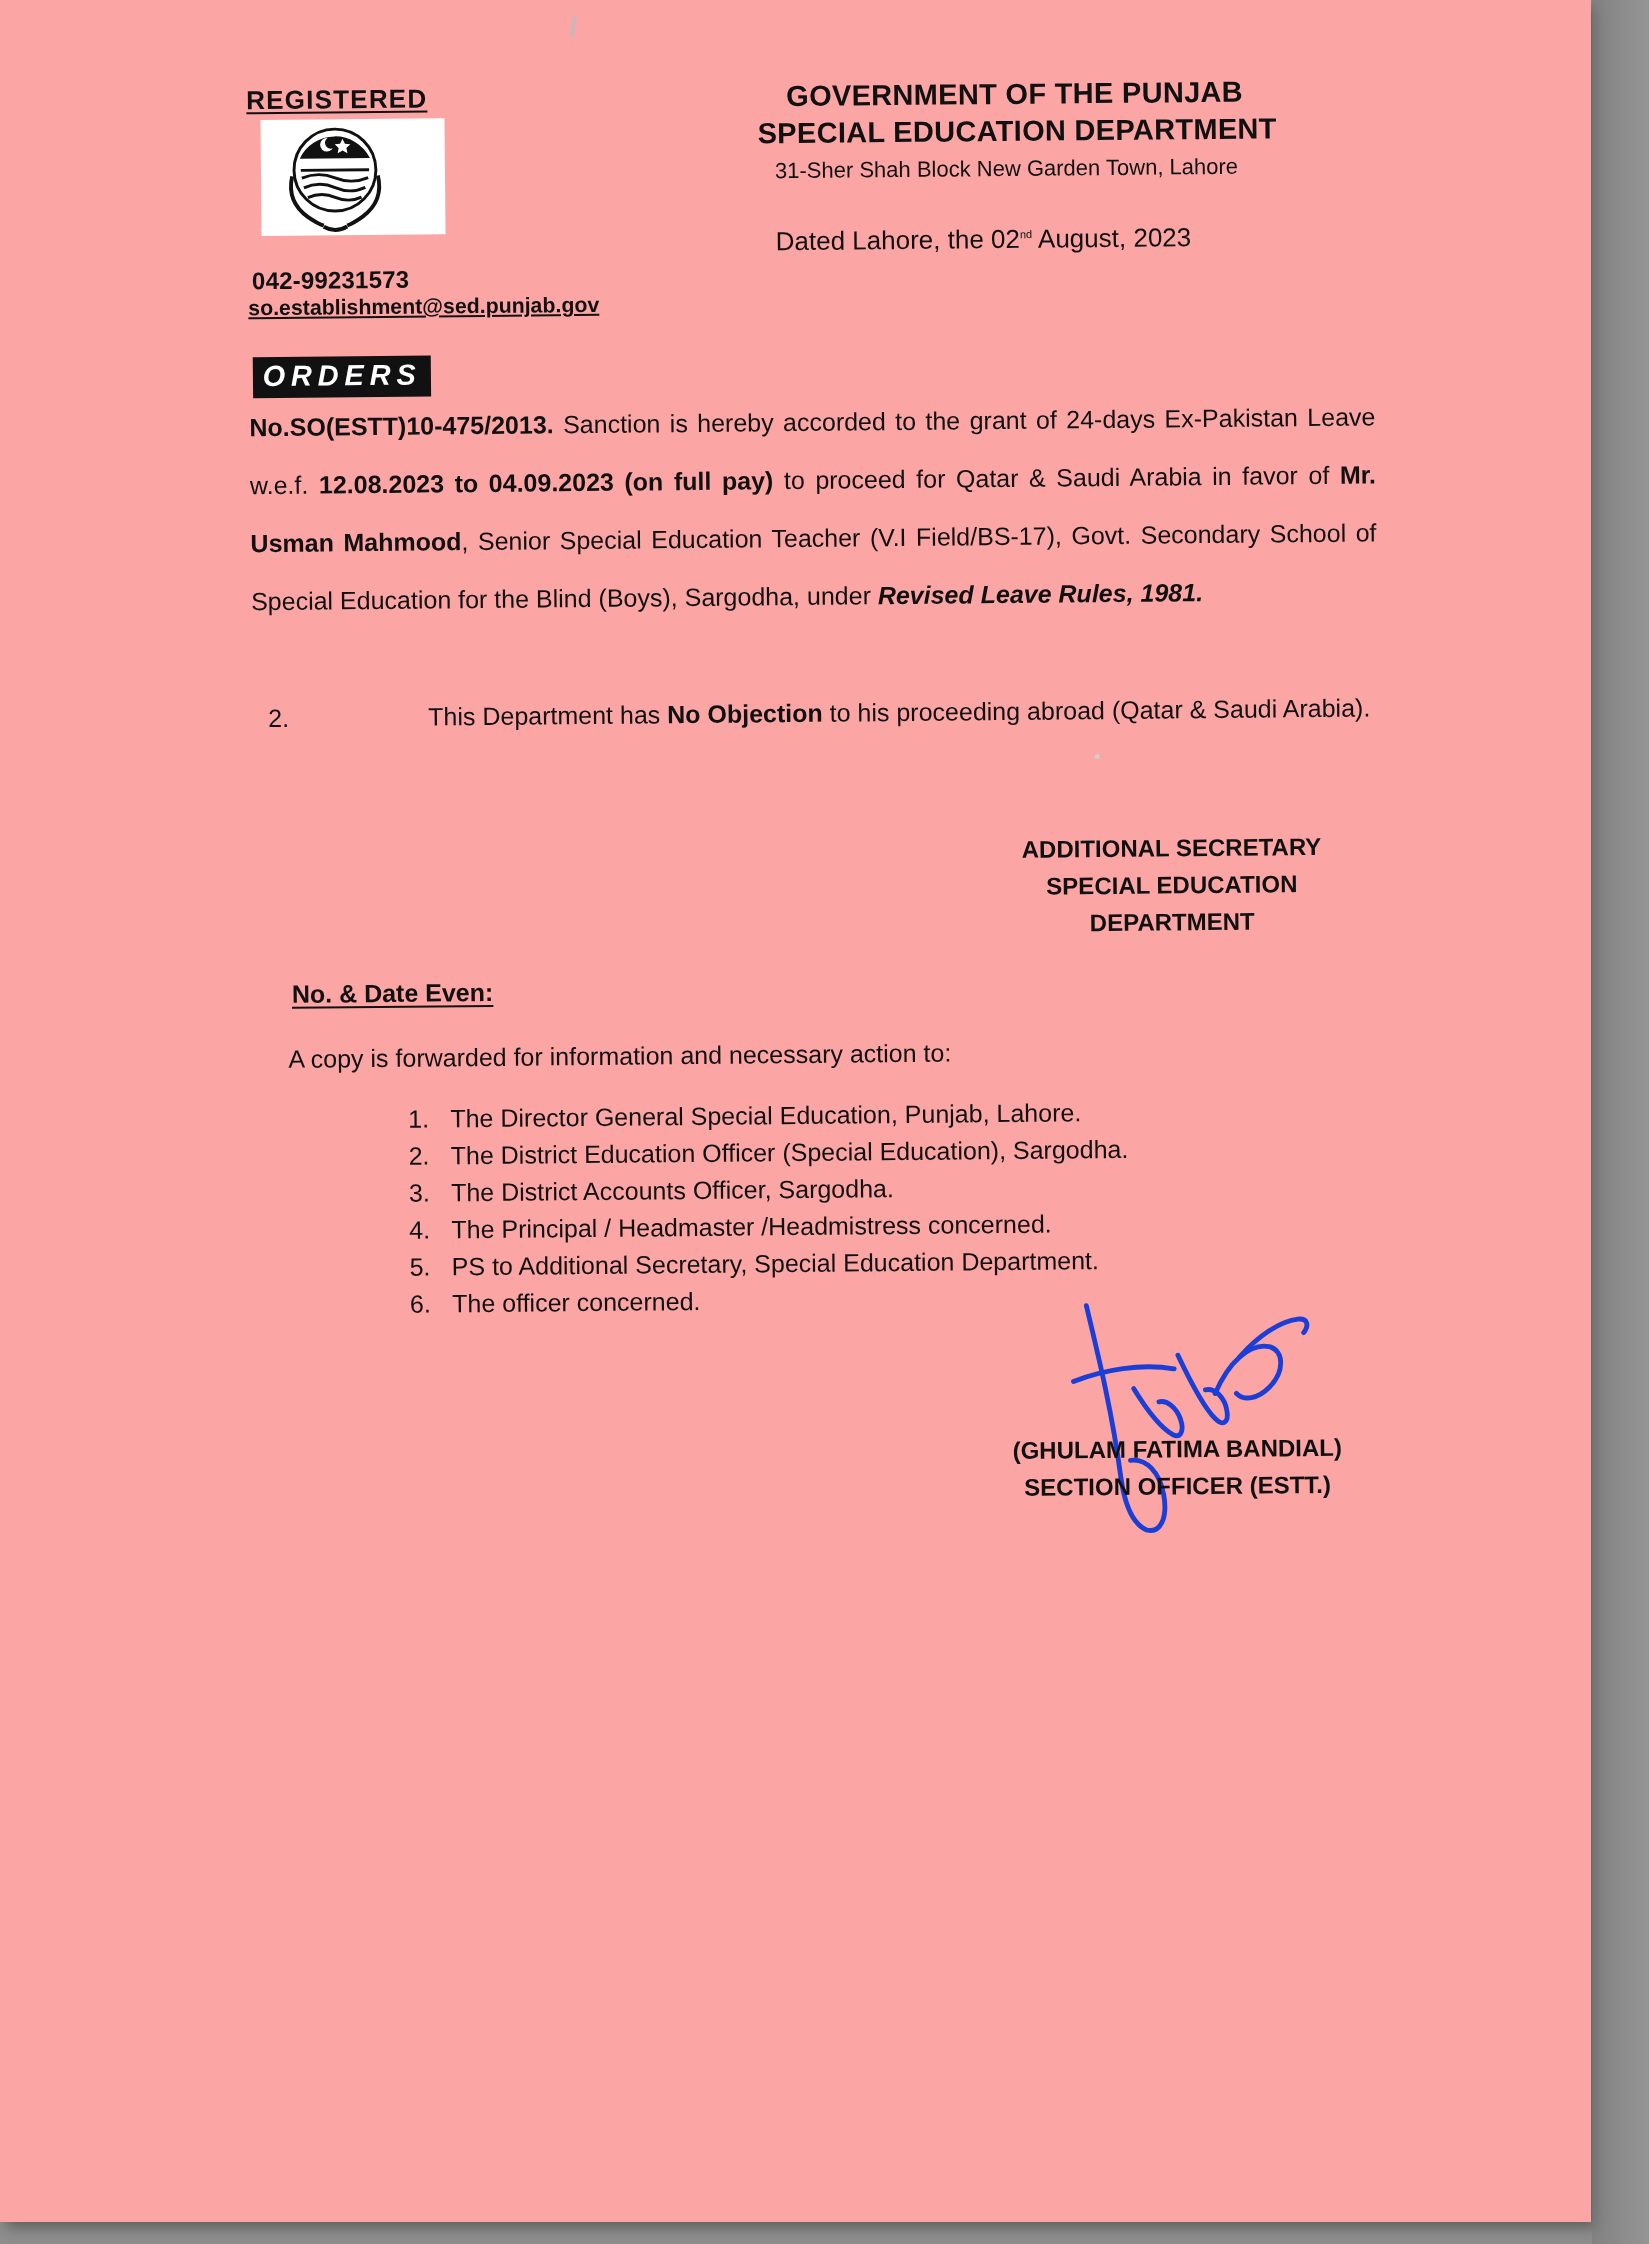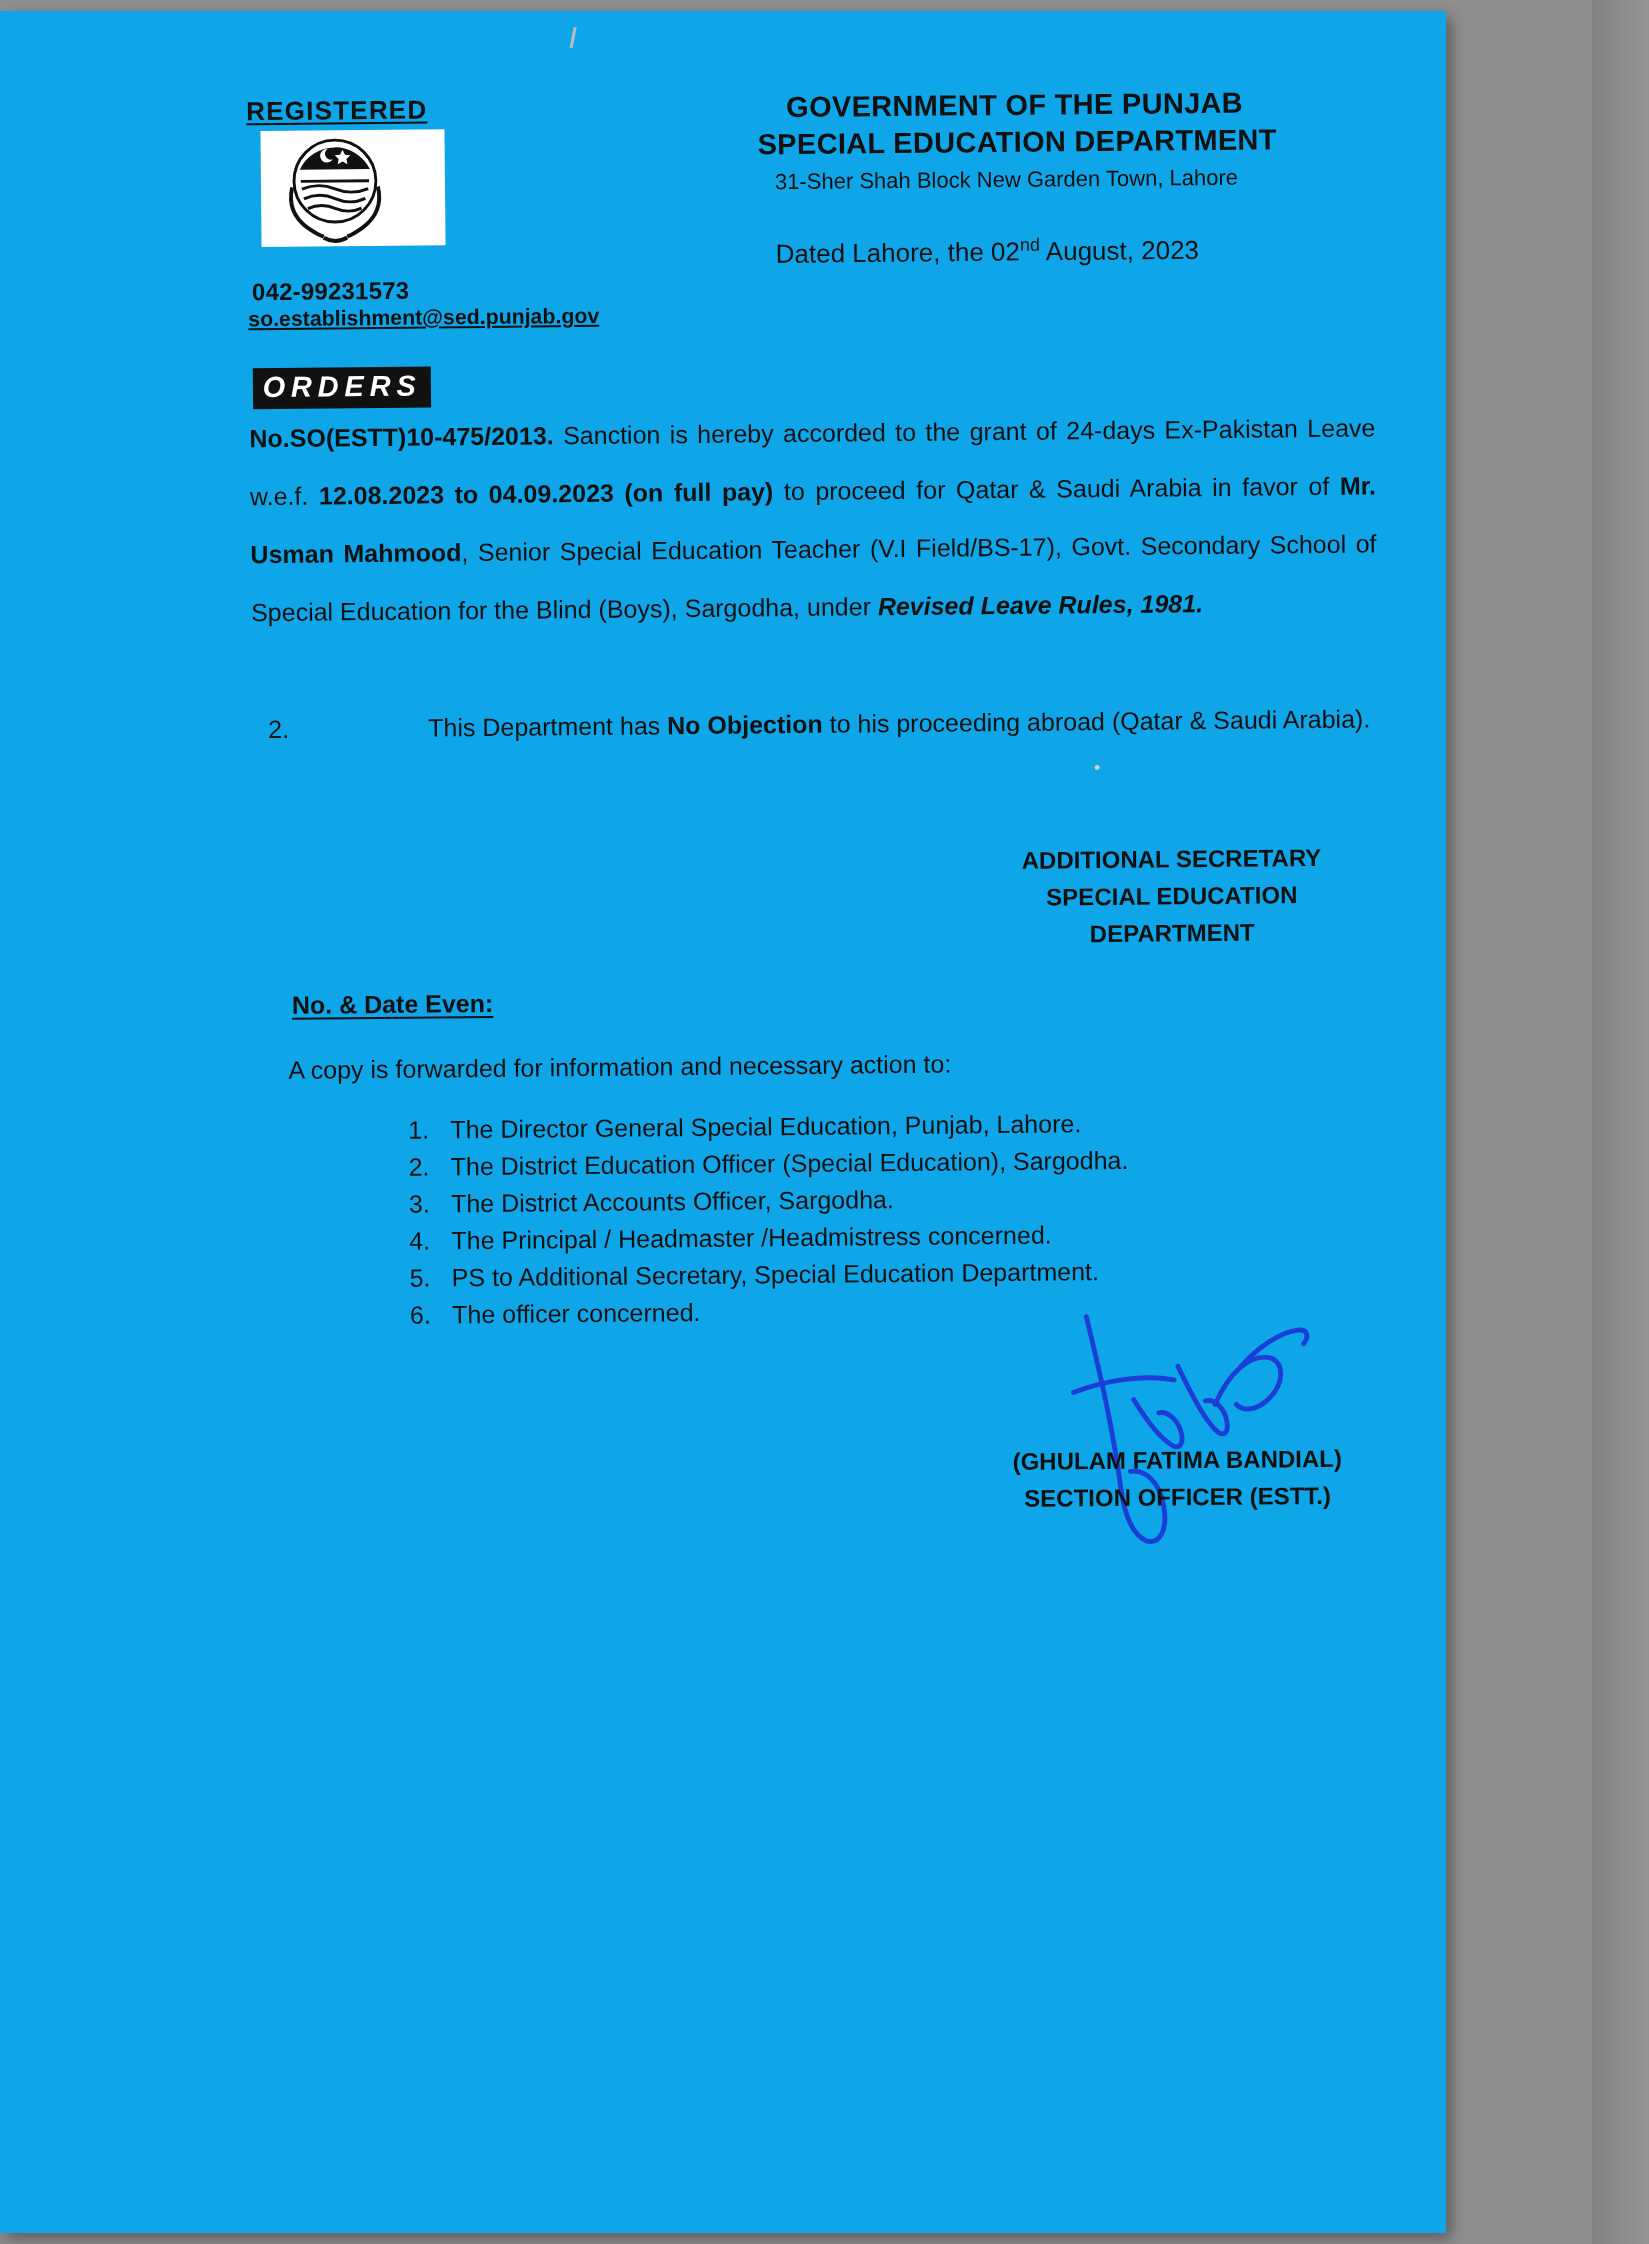--- a/index.html
+++ b/index.html
@@ -11,24 +11,24 @@
     width: 1650px;
     height: 2244px;
     position: relative;
     font-family: "Liberation Sans", sans-serif;
     overflow: hidden;
   }
   
   .page {
     position: absolute;
     left: 0px;
-    top: 11px;
-    width: 1446px;
+    top: 0px;
+    width: 1591px;
     height: 2222px;
-    background: #0ea5e9;
+    background: #fca5a5;
     box-shadow: 5.8px 5.8px 13.6px rgba(0,0,0,0.35);
   }
   .page-edge-shadow {
     position: absolute;
     right: 0;
     top: 0;
     width: 58px;
     height: 2244px;
     background: linear-gradient(to right, rgba(120,120,120,0.55), rgba(150,150,150,0.9));
   }
@@ -114,21 +114,21 @@
     left: 784px;
     top: 158px;
     font-size: 22px;
   }
   .dated {
     position: absolute;
     left: 784px;
     top: 226px;
     font-size: 26px;
   }
-  .dated sup { font-size: 18px; }
+  .dated sup { font-size: 11px; }
 
   
   .orders {
     position: absolute;
     left: 260px;
     top: 352px;
     background: #111;
     color: #fff;
     font-size: 29px;
     font-weight: bold;

